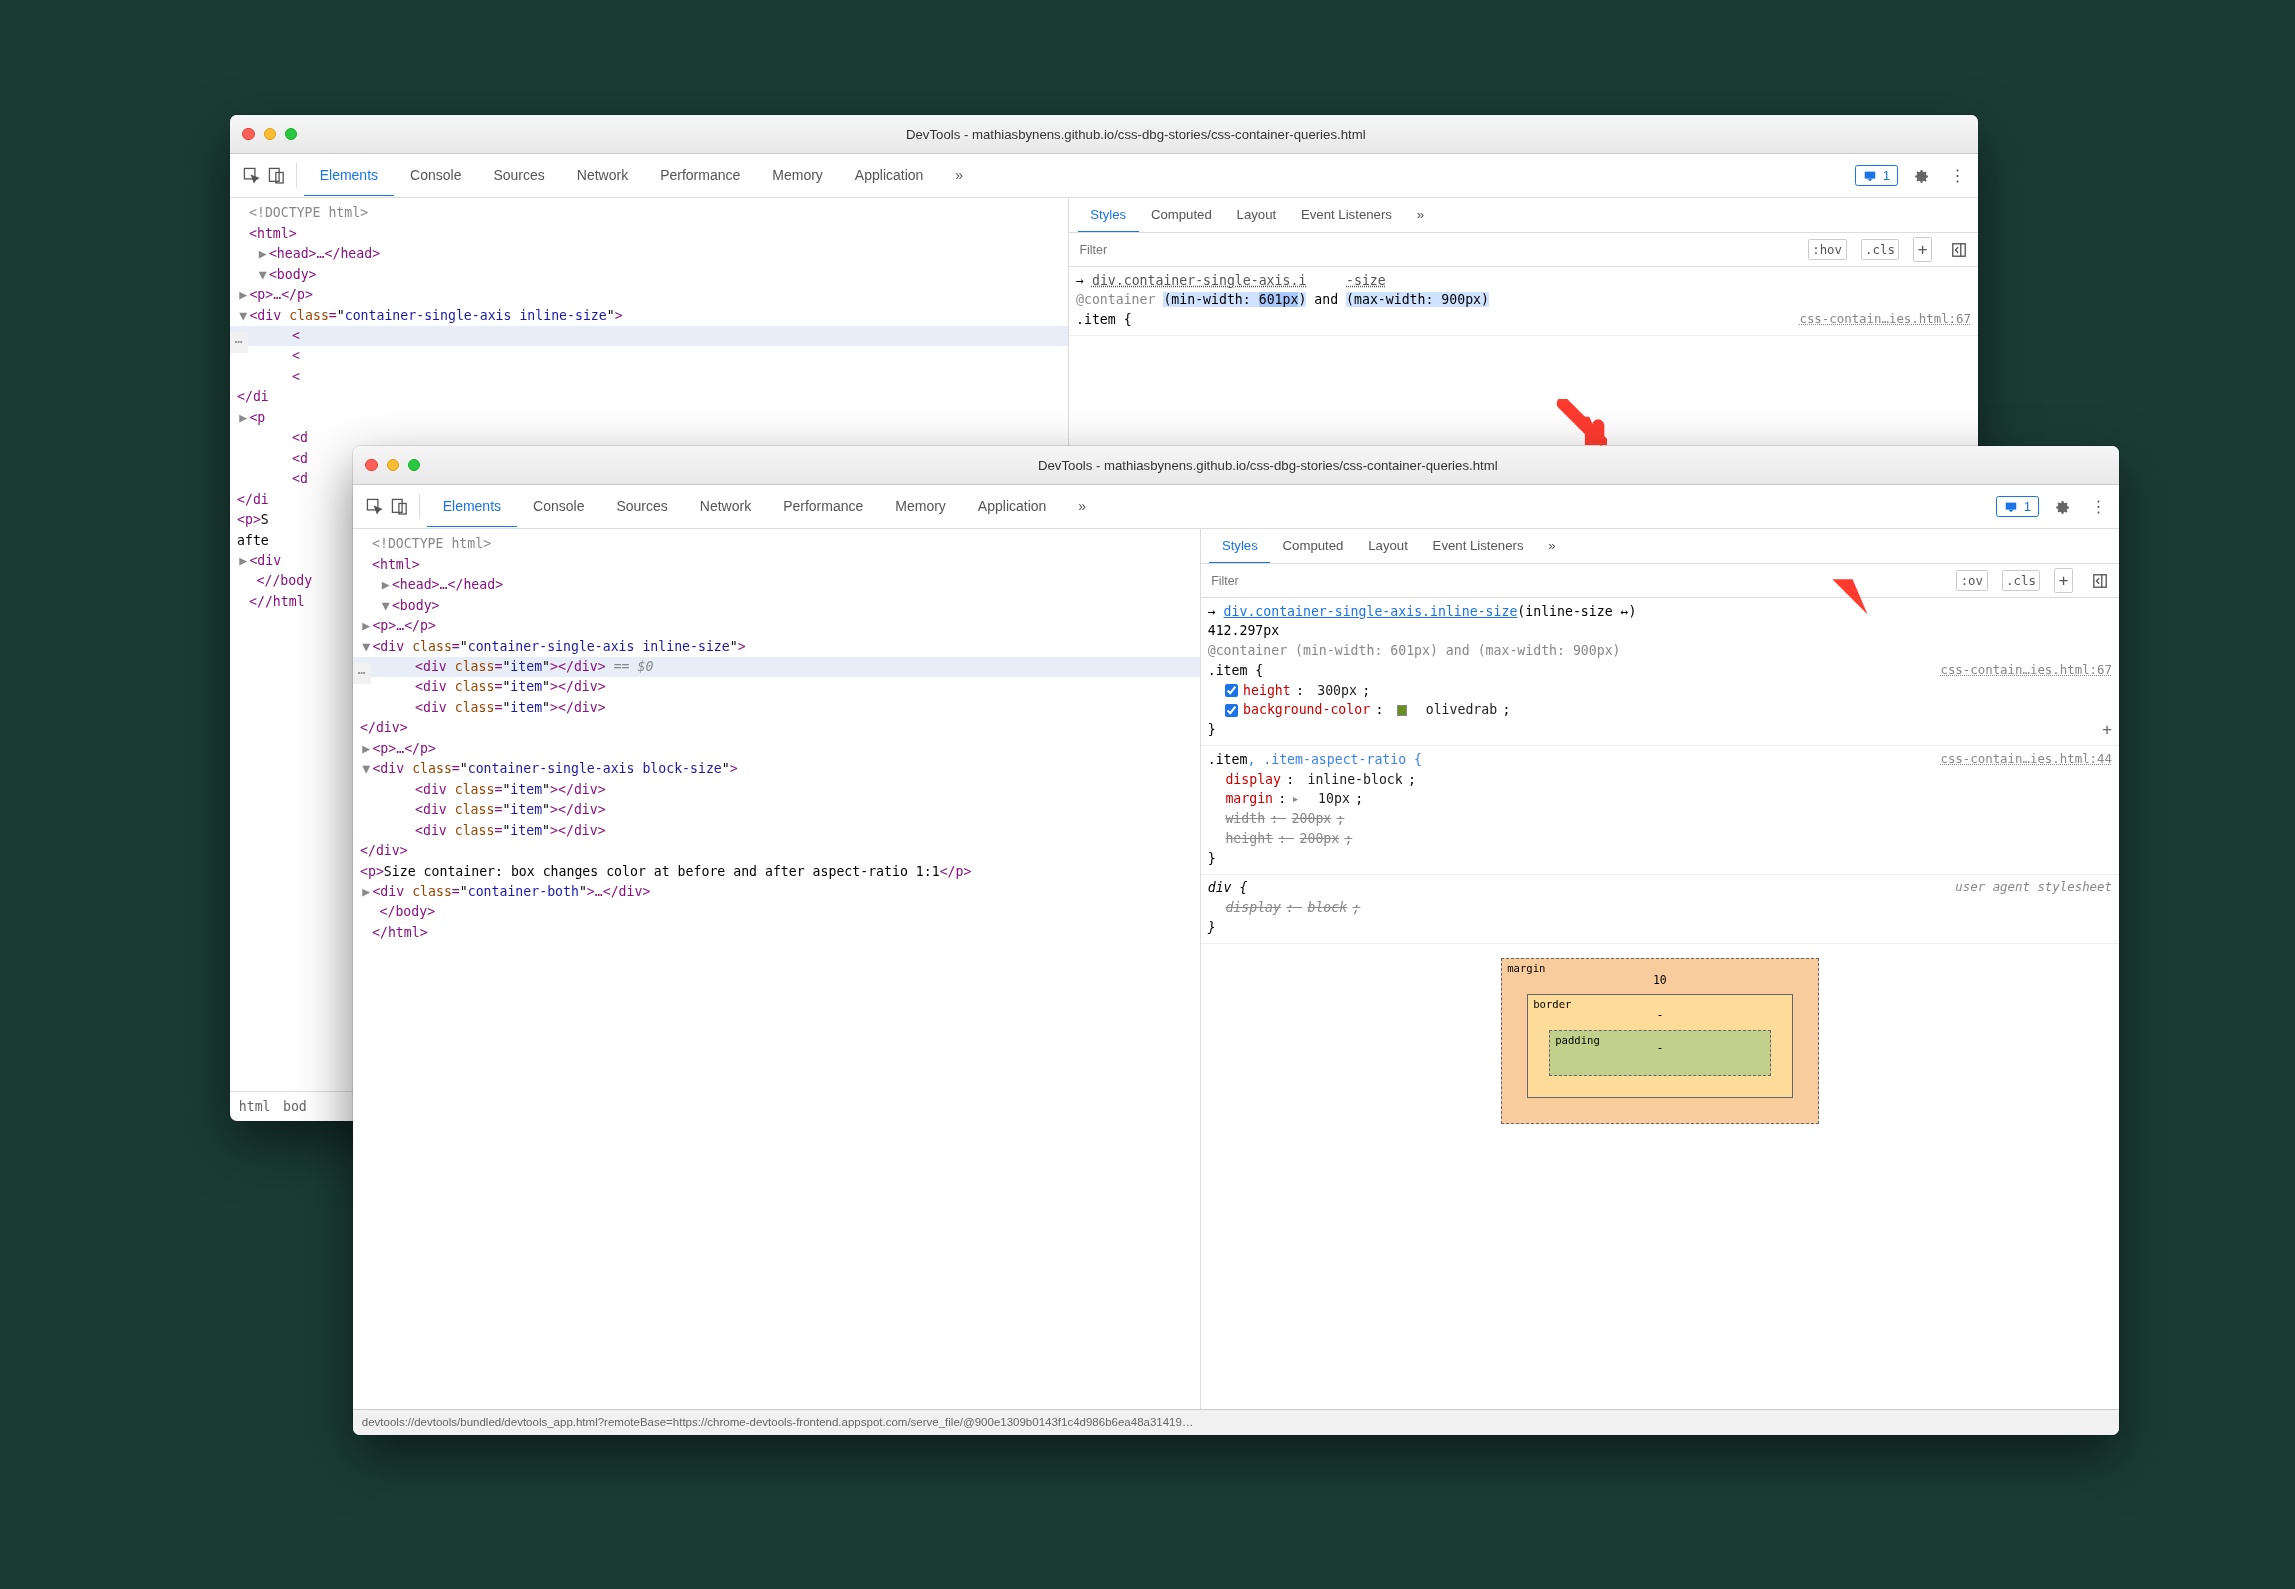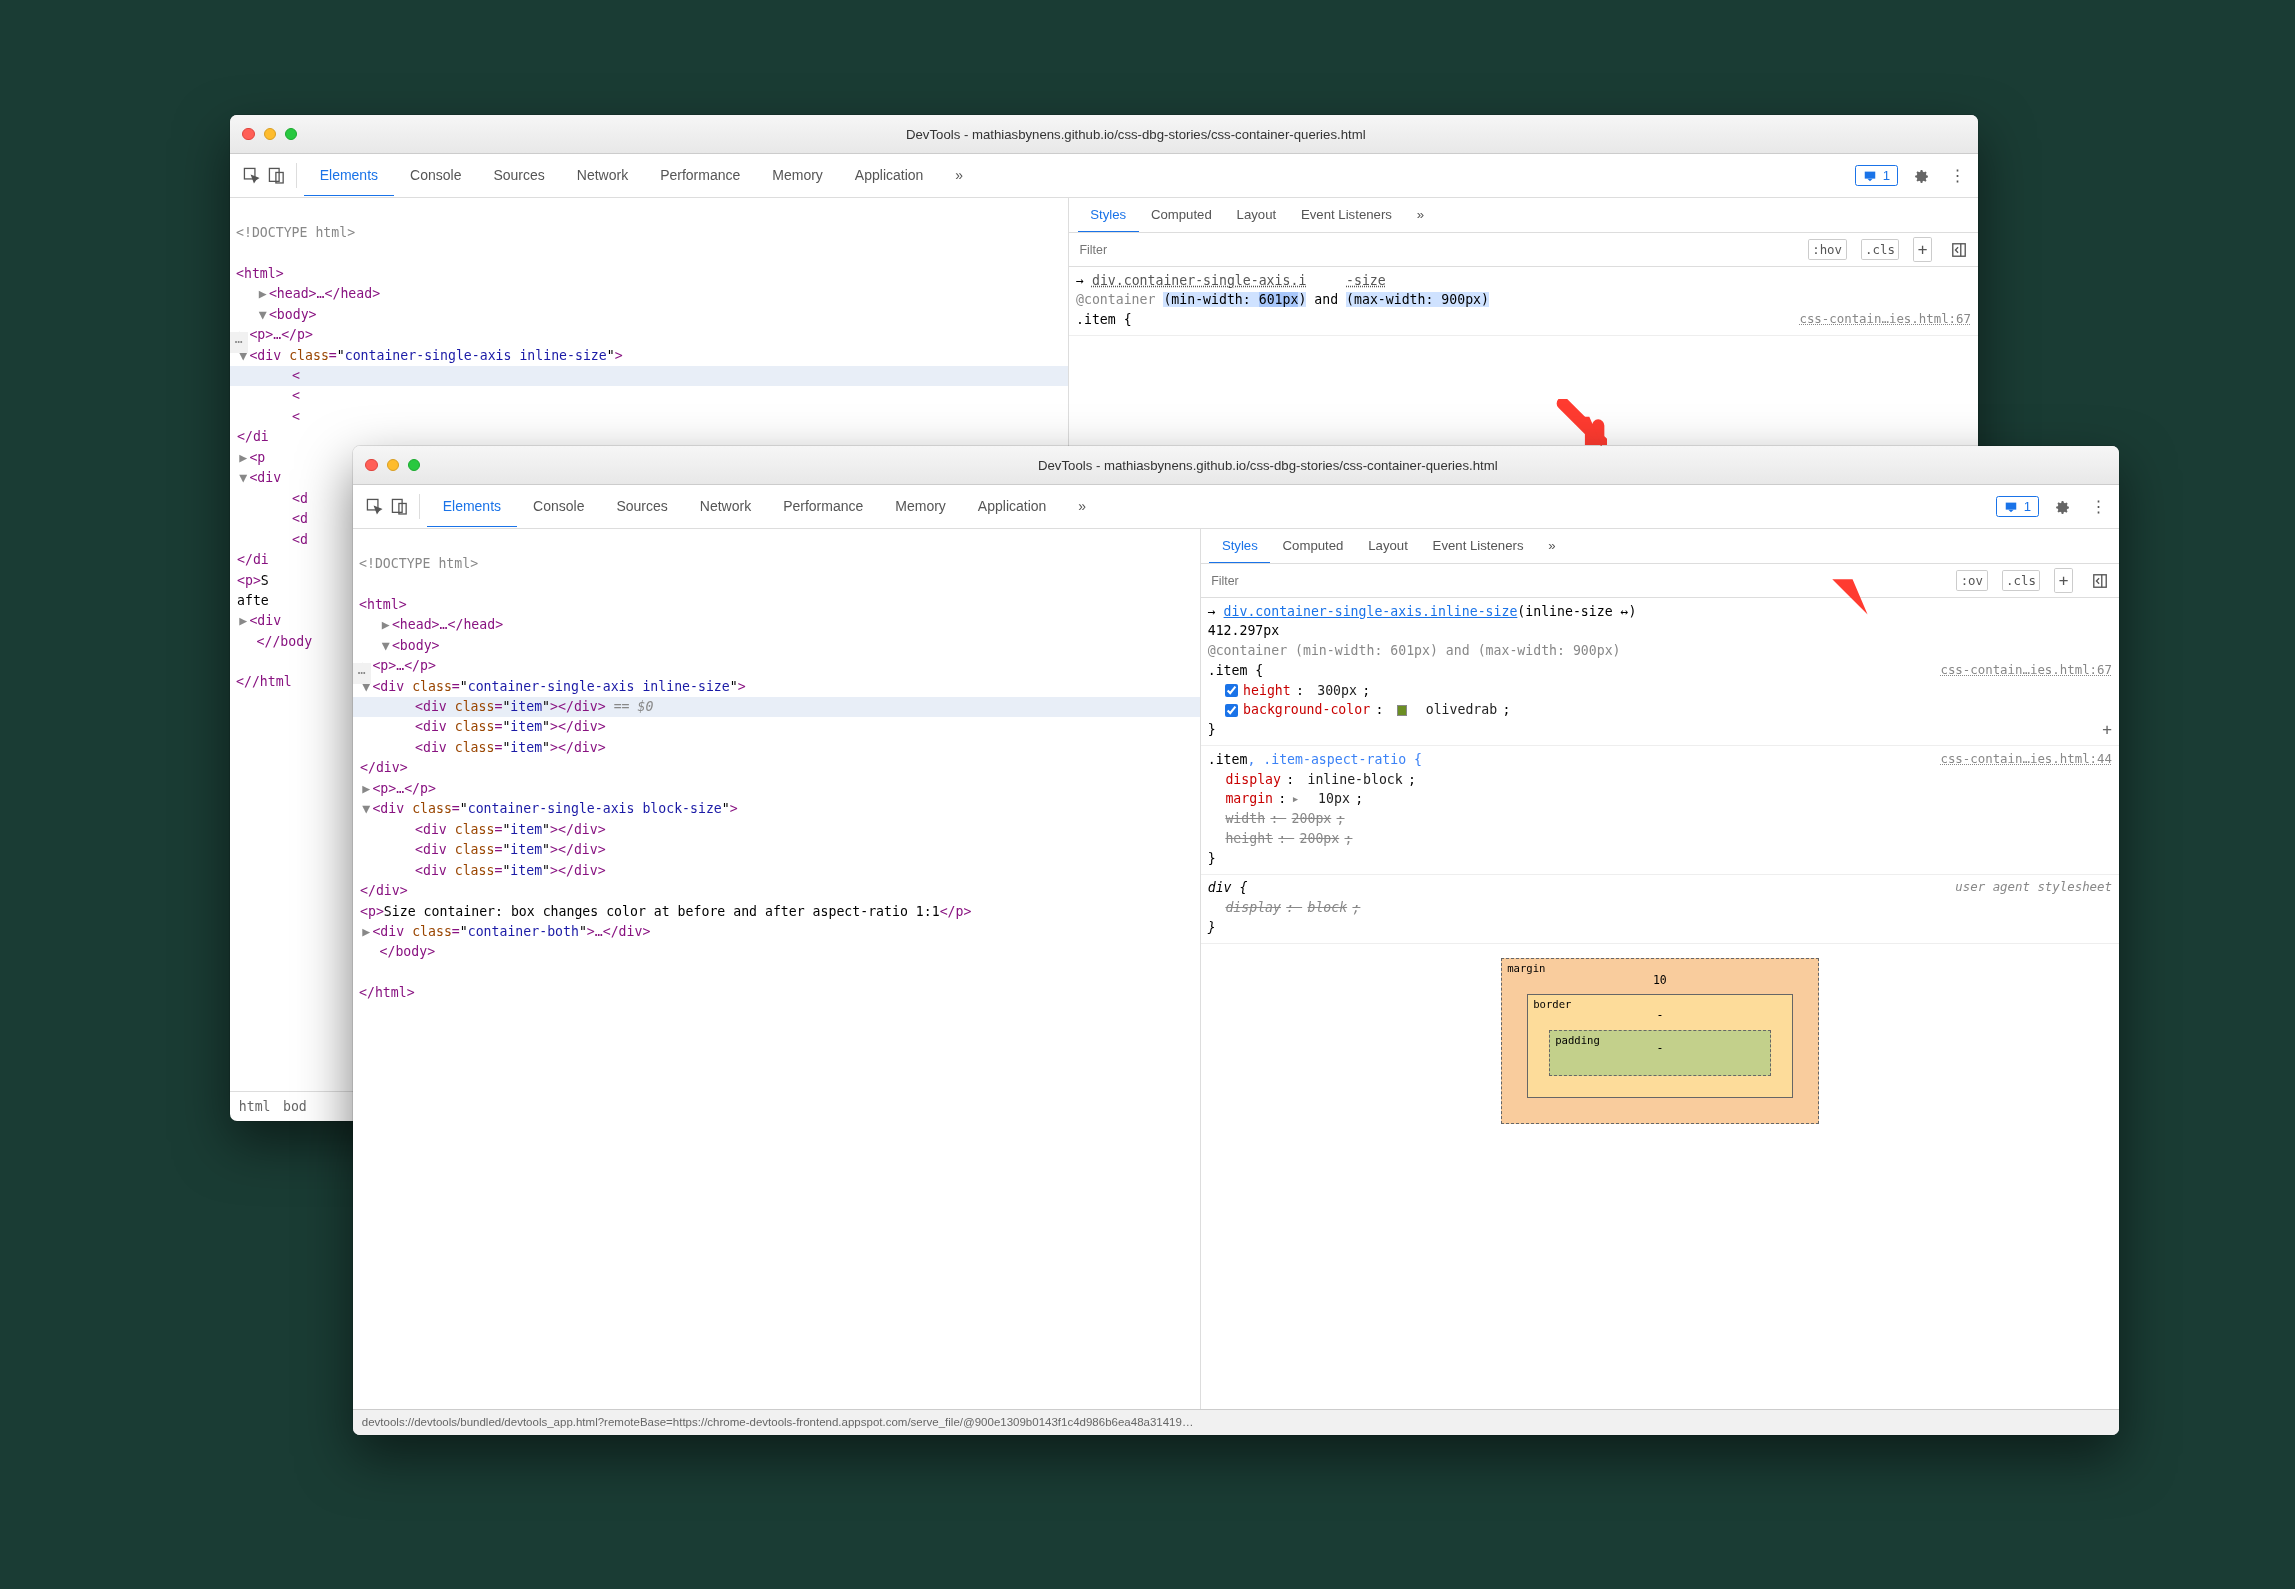--- a/index.html
+++ b/index.html
@@ -98,21 +98,21 @@
 .prop-name { color:#c80000; }
 .prop-val { color:#222; }
 .chk { width:12.4px; height:12.4px; accent-color:#1a73e8; }
 .strike { text-decoration:line-through; color:#888; }
 .swatch { display:inline-block; width:10.6px; height:10.6px; border:0.9px solid #888; vertical-align:middle; }
 .add-rule { position:absolute; right:7px; bottom:3.5px; color:#666; font-size:16px; }
 
 .dom { font-family:Menlo,Consolas,monospace; font-size:13.2px; line-height:1.55; padding:5.3px 0; white-space:nowrap; }
 .dom-line { padding:0 7px; }
 .dom-line.sel { background:#e8eef7; }
-.ind0{padding-left:6px;margin-top:20px;} .ind1{padding-left:26.5px;} .ind2{}
+.ind0{padding-left:19px;} .ind1{padding-left:26.5px;} .ind2{}
 .ind3{padding-left:62px;}
 .tw { color:#888; display:inline-block; width:12.4px; text-align:center; }
 .tag { color:#881280; }
 .attr-name { color:#994500; }
 .attr-val { color:#1a1aa6; }
 .punc { color:#881280; }
 .comment { color:#888; }
 .eqsel { color:#888; font-style:italic; }
 
 .gutter { position:absolute; left:0; background:#f1f1f1; width:17.7px; text-align:center; color:#888; font-family:Menlo,monospace; }
@@ -206,21 +206,20 @@
         <div class="dom-line ind1"><span class="tw">▶</span><span class="punc">&lt;</span><span class="tag">head</span><span class="punc">&gt;…&lt;/</span><span class="tag">head</span><span class="punc">&gt;</span></div>
         <div class="dom-line ind1"><span class="tw">▼</span><span class="punc">&lt;</span><span class="tag">body</span><span class="punc">&gt;</span></div>
         <div class="dom-line ind2"><span class="tw">▶</span><span class="punc">&lt;</span><span class="tag">p</span><span class="punc">&gt;…&lt;/</span><span class="tag">p</span><span class="punc">&gt;</span></div>
         <div class="dom-line ind2"><span class="tw">▼</span><span class="punc">&lt;</span><span class="tag">div</span> <span class="attr-name">class</span><span class="punc">=</span>"<span class="attr-val">container-single-axis inline-size</span>"<span class="punc">&gt;</span></div>
         <div class="gutter" style="top:134px; height:21px;">⋯</div>
         <div class="dom-line ind3 sel"><span class="punc">&lt;</span></div>
         <div class="dom-line ind3"><span class="punc">&lt;</span></div>
         <div class="dom-line ind3"><span class="punc">&lt;</span></div>
         <div class="dom-line ind2"><span class="punc">&lt;</span><span class="tag">/di</span></div>
         <div class="dom-line ind2"><span class="tw">▶</span><span class="punc">&lt;</span><span class="tag">p</span></div>
-        <div class="dom-line ind2"><span class="tw">▼</span><span class="punc">&lt;</span><span class="tag">div</span></div>
         <div class="dom-line ind3"><span class="punc">&lt;</span><span class="tag">d</span></div>
         <div class="dom-line ind3"><span class="punc">&lt;</span><span class="tag">d</span></div>
         <div class="dom-line ind3"><span class="punc">&lt;</span><span class="tag">d</span></div>
         <div class="dom-line ind2"><span class="punc">&lt;</span><span class="tag">/di</span></div>
         <div class="dom-line ind2"><span class="punc">&lt;</span><span class="tag">p</span><span class="punc">&gt;</span><span>S</span></div>
         <div class="dom-line ind2"><span>afte</span></div>
         <div class="dom-line ind2"><span class="tw">▶</span><span class="punc">&lt;</span><span class="tag">div</span></div>
         <div class="dom-line ind1"><span class="punc">&lt;/</span><span class="tag">/body</span></div>
         <div class="dom-line ind0"><span class="punc">&lt;/</span><span class="tag">/html</span></div>
       </div>

